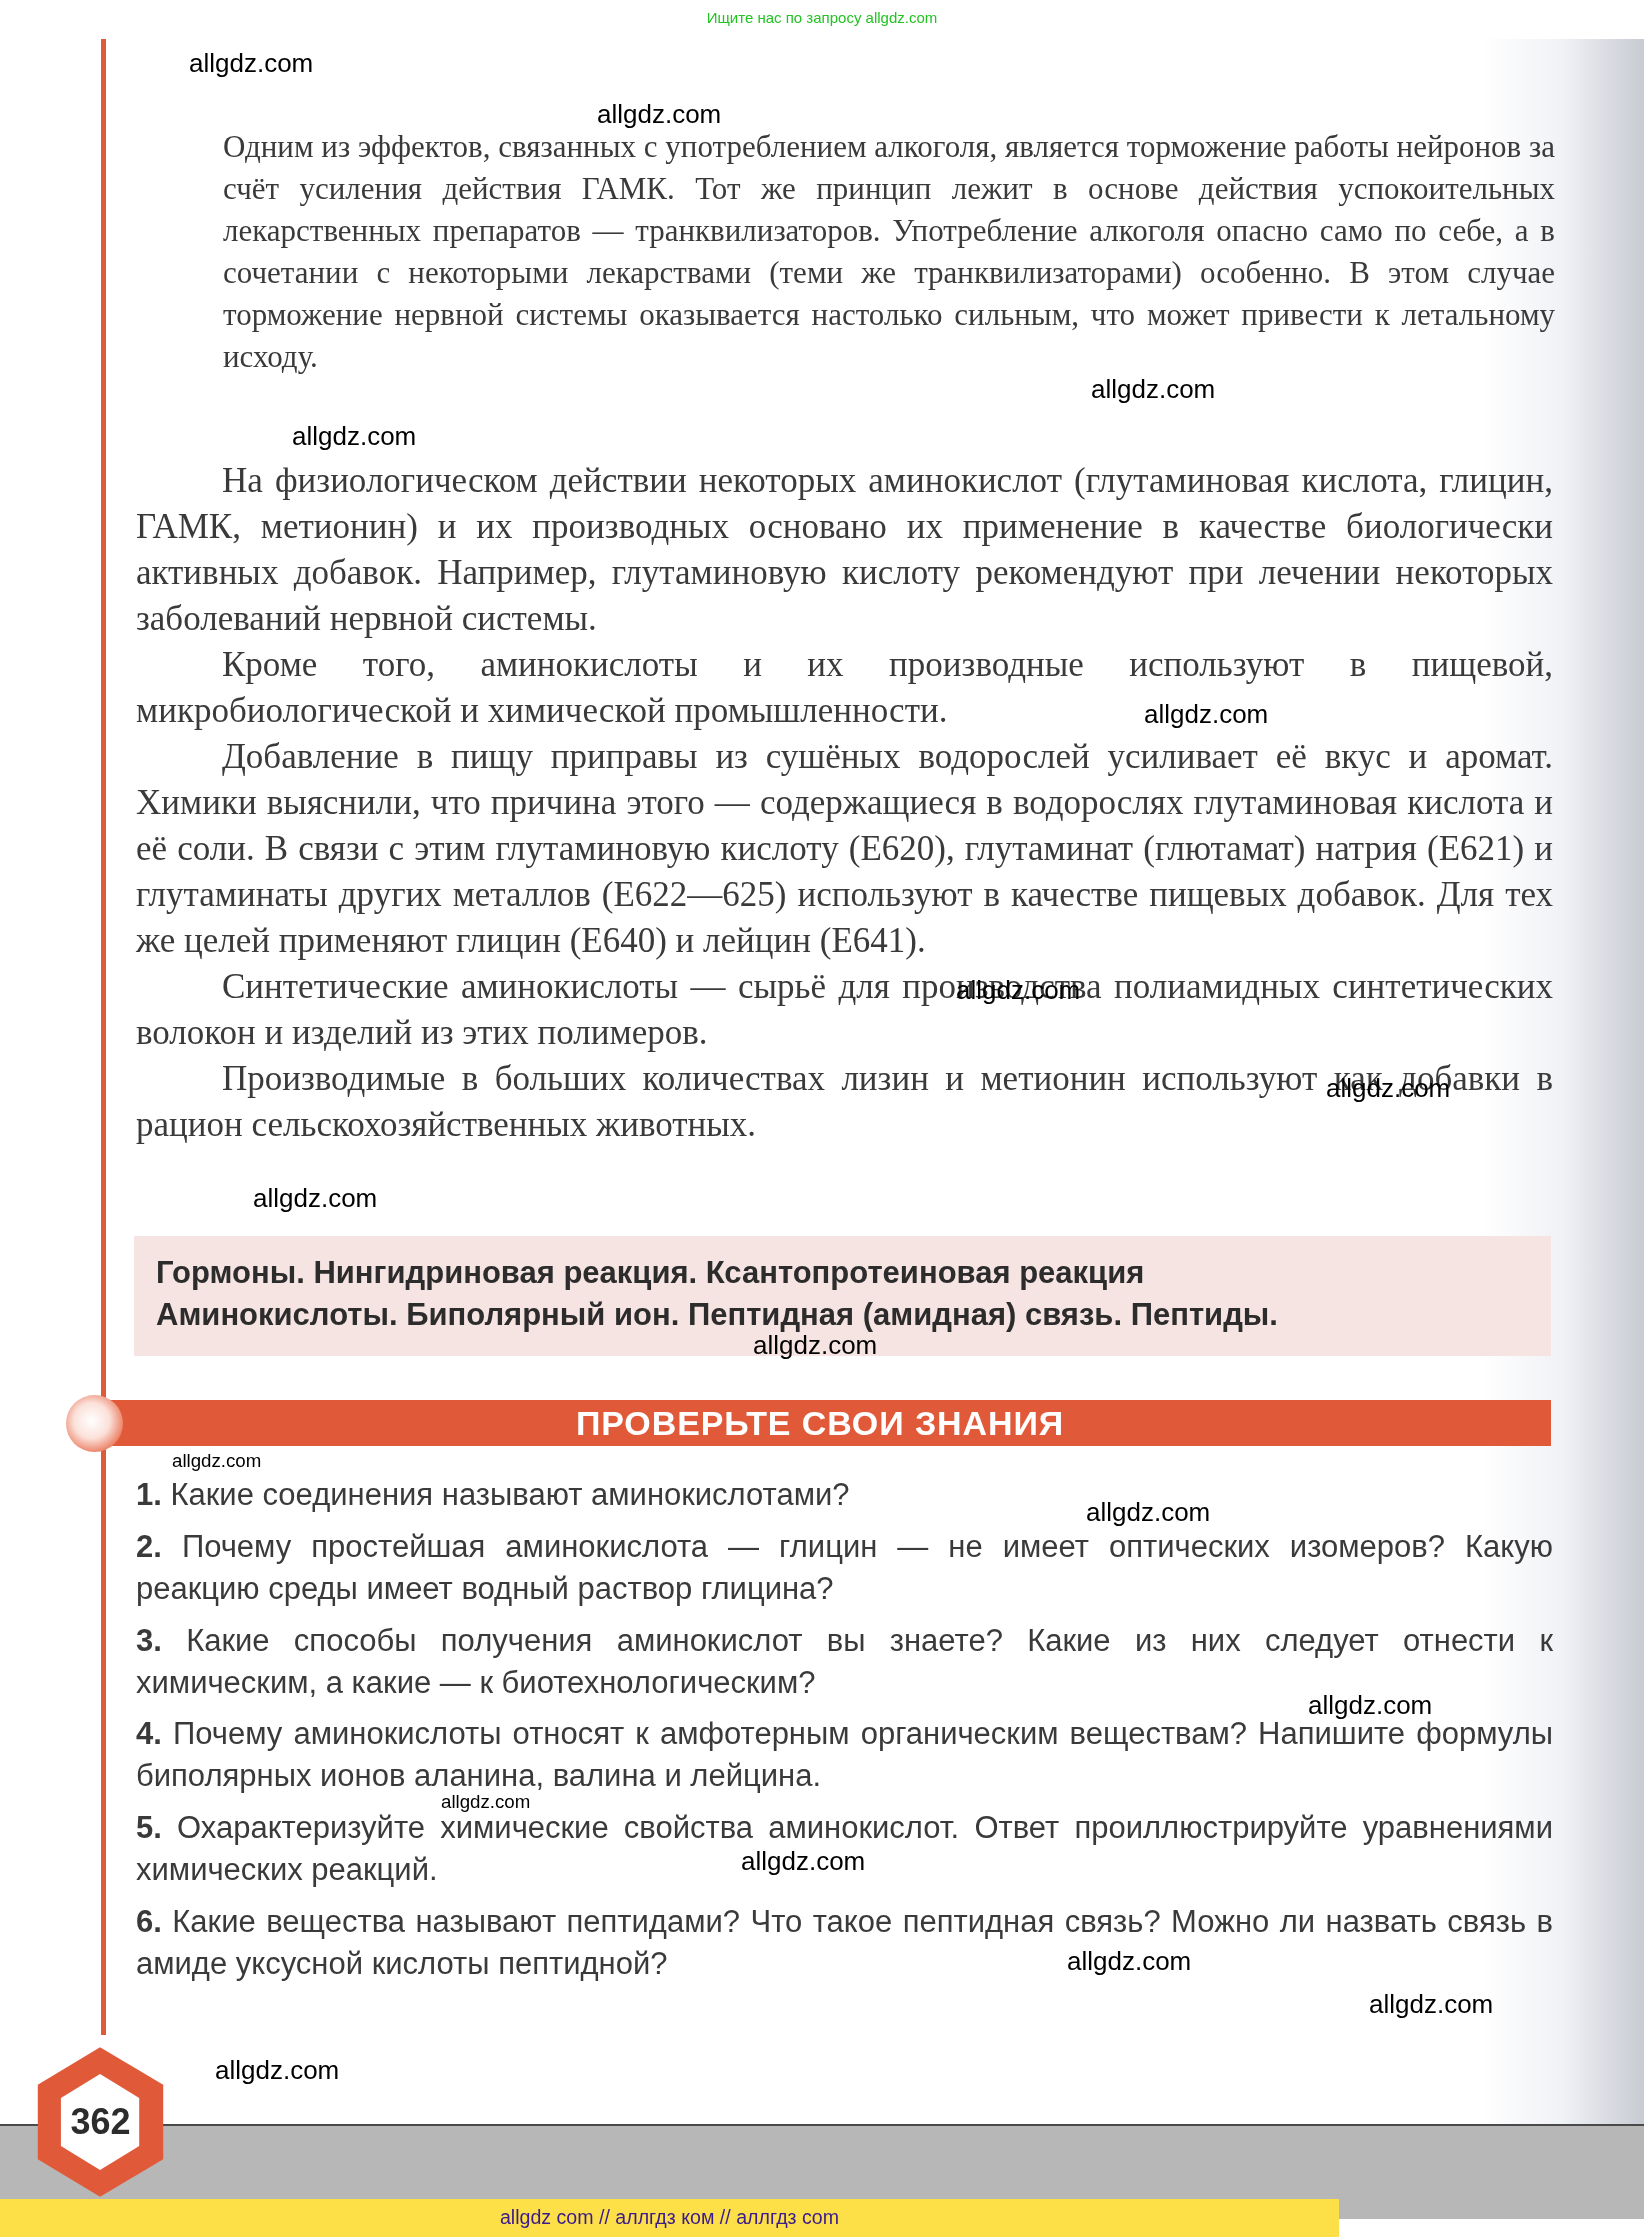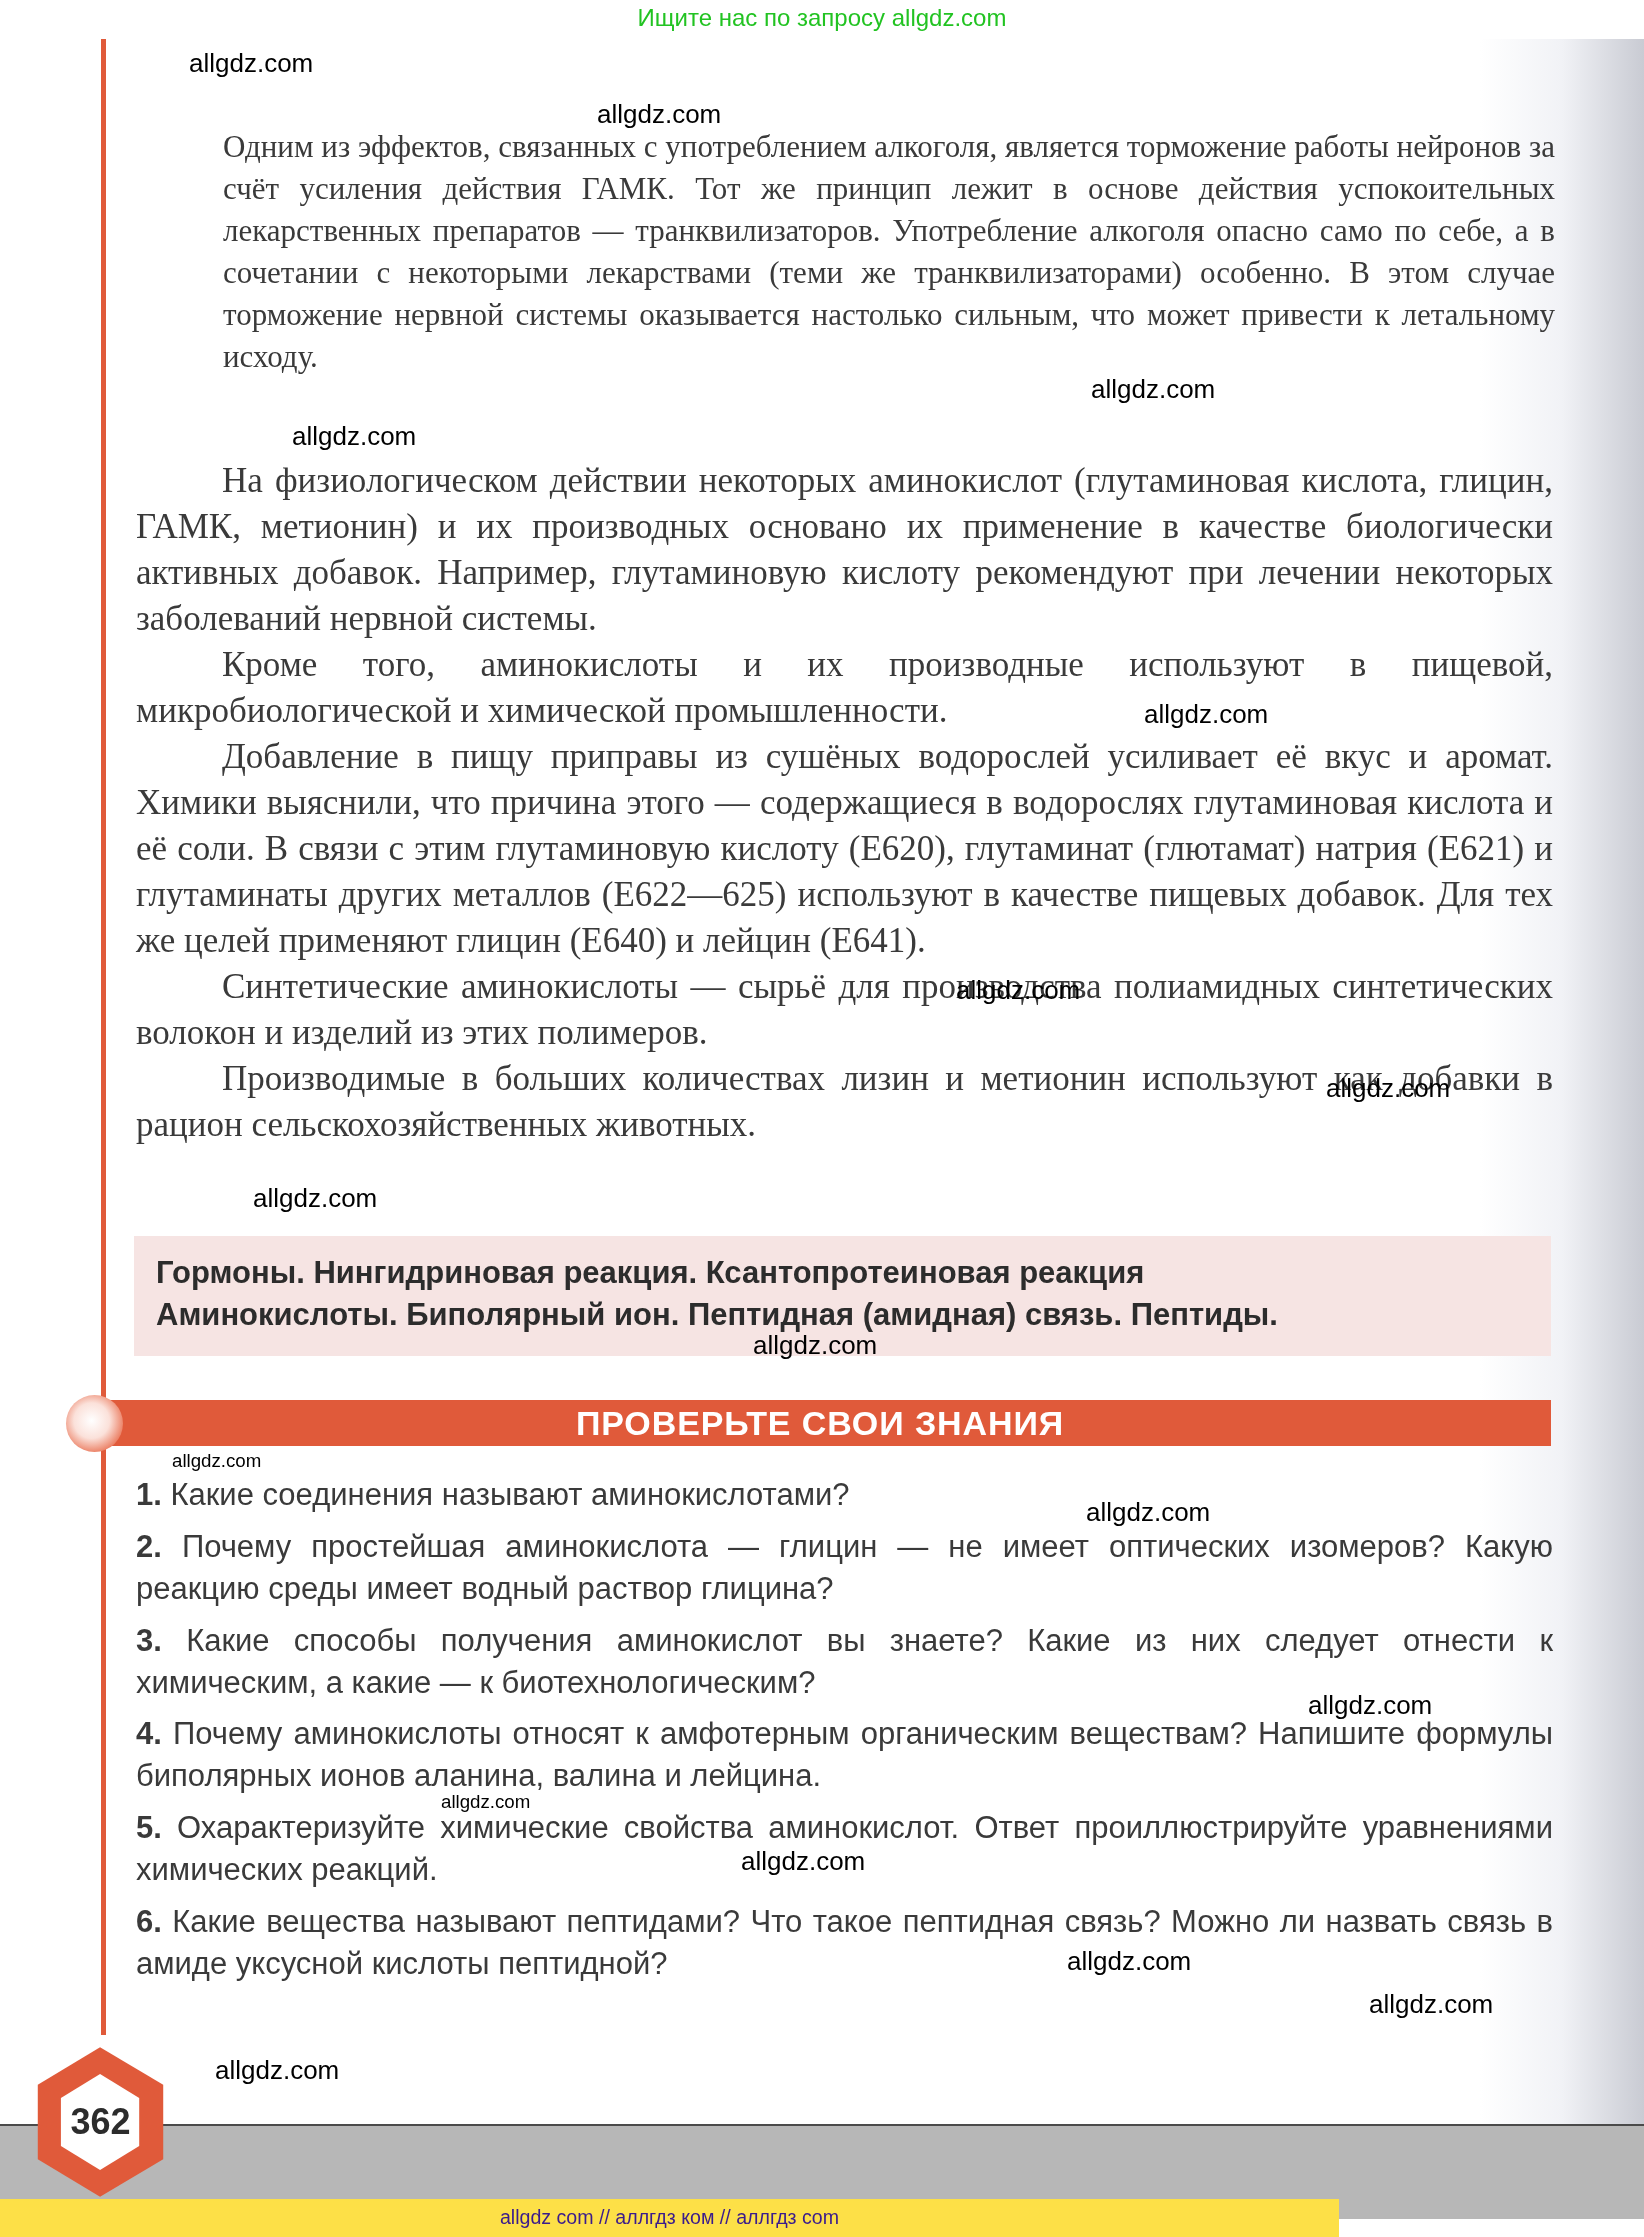--- a/index.html
+++ b/index.html
@@ -4,21 +4,21 @@
 <style>
   html, body { margin: 0; padding: 0; }
   body {
     width: 1644px; height: 2238px; position: relative; overflow: hidden;
     background: #ffffff;
     font-family: "Liberation Serif", serif;
   }
   .top-banner {
     position: absolute; left: 0; top: 0; width: 1644px; height: 39px;
     text-align: center; line-height: 36px;
-    font-family: "Liberation Sans", sans-serif; font-size: 24px; color: #22c322;
+    font-family: "Liberation Sans", sans-serif; font-size: 15px; color: #22c322;
   }
   .page {
     position: absolute; left: 0; top: 39px; width: 1644px; height: 2085px;
     background: linear-gradient(to right, #ffffff 0%, #ffffff 90%, #f1f2f6 95%, #c9cbd3 100%);
   }
   .page-bottom {
     position: absolute; left: 0; top: 2124px; width: 1644px; height: 93px;
     background: #b7b7b7;
     border-top: 2.7px solid #4a4a4a;
   }

